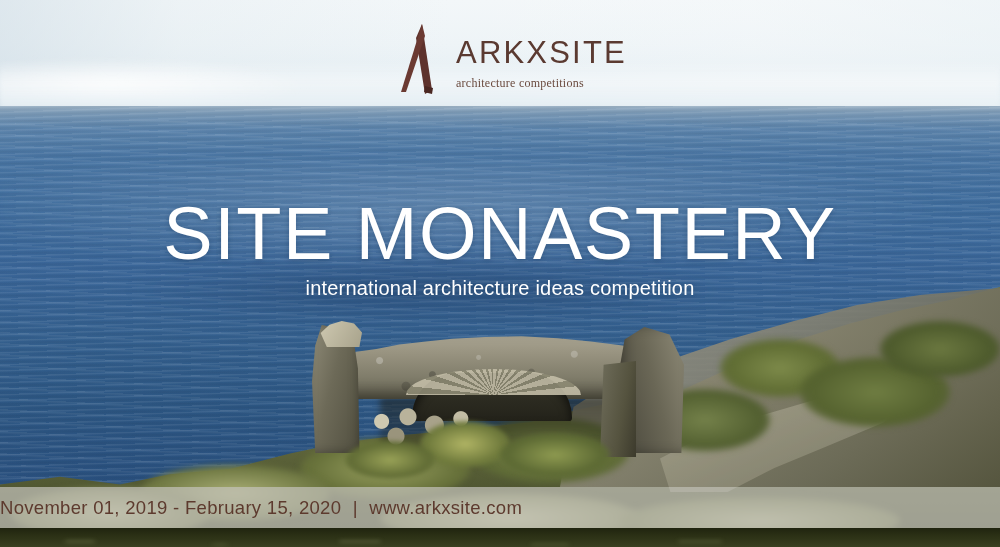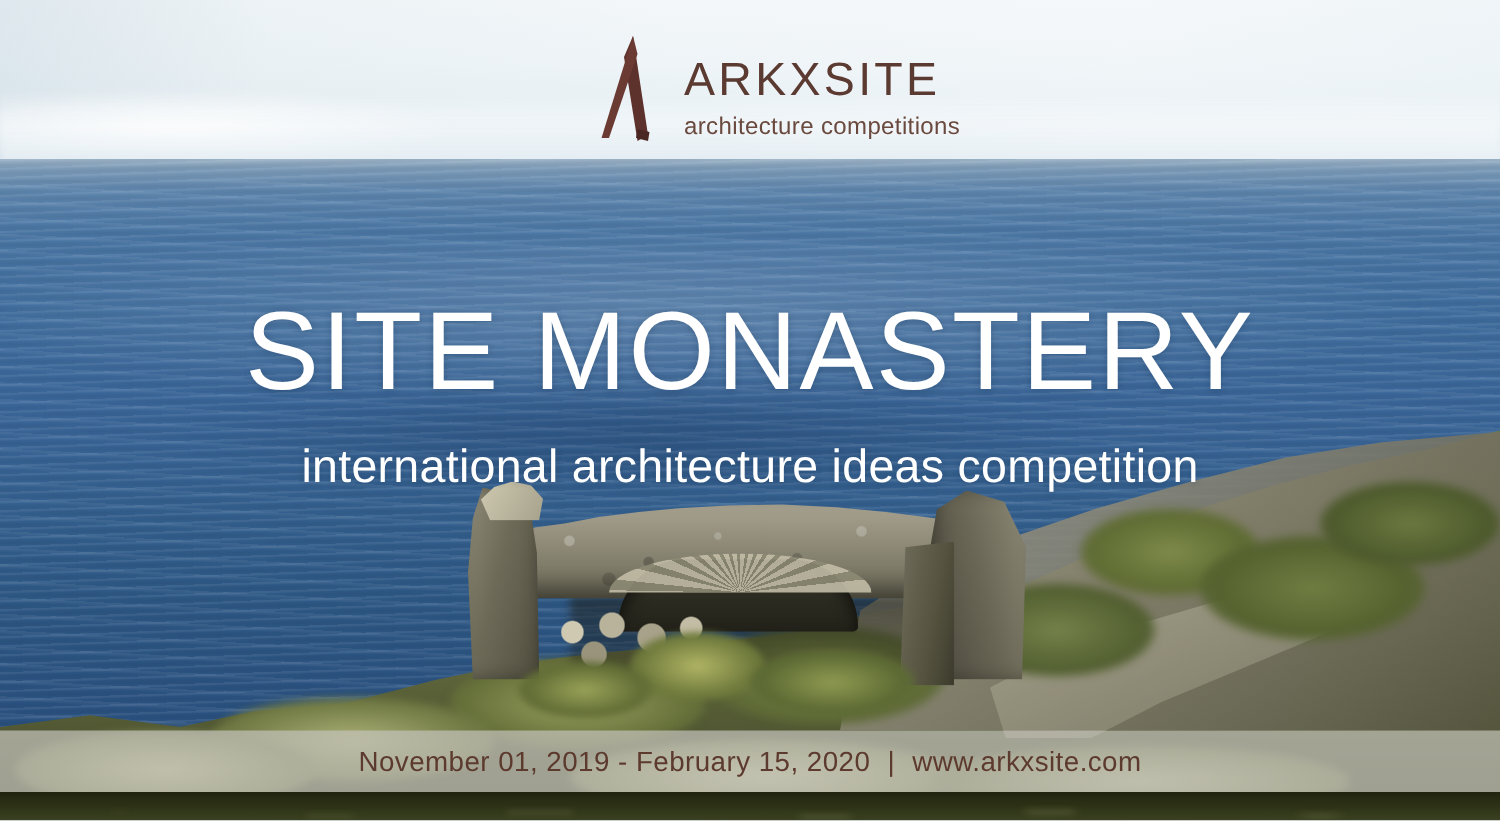--- a/index.html
+++ b/index.html
@@ -308,22 +308,22 @@
   .logo-word {
     font-family: "Liberation Sans", sans-serif;
     font-size: 31px;
     font-weight: 300;
     letter-spacing: 2.2px;
     color: #5b3a31;
     line-height: 1;
     white-space: nowrap;
   }
   .logo-tag {
-    font-family: Liberation Sans, sans-serif;
-    font-size: 16px;
+    font-family: Liberation Serif, serif;
+    font-size: 12px;
     font-weight: 400;
     letter-spacing: .25px;
     color: #6a4a3e;
     line-height: 1;
     margin-top: 9px;
     white-space: nowrap;
   }
 
   
   .headline-block {
@@ -337,39 +337,38 @@
     font-size: 74px;
     font-weight: 300;
     letter-spacing: 1.5px;
     color: #ffffff;
     line-height: 1.02;
     white-space: nowrap;
     text-shadow: 0 1px 5px rgba(20,45,75,.30);
   }
   .subhead {
     font-family: "Liberation Sans", sans-serif;
-    font-size: 31px;
+    font-size: 20px;
     font-weight: 300;
     letter-spacing: .2px;
     color: #ffffff;
     line-height: 1;
-    margin-top: 24px;
+    margin-top: 7px;
     white-space: nowrap;
     text-shadow: 0 1px 4px rgba(20,45,75,.30);
   }
 
   
   .footer-band {
     position: absolute;
     left: 0; top: 487px;
     width: 1000px; height: 41px;
     background: rgba(196,194,186,0.72);
     display: flex;
     align-items: center;
-    justify-content: center;
   }
   .footer-text {
     font-family: "Liberation Sans", sans-serif;
     font-size: 18.5px;
     font-weight: 400;
     letter-spacing: .3px;
     color: #5d3a2e;
     white-space: nowrap;
   }
   .footer-sep {

